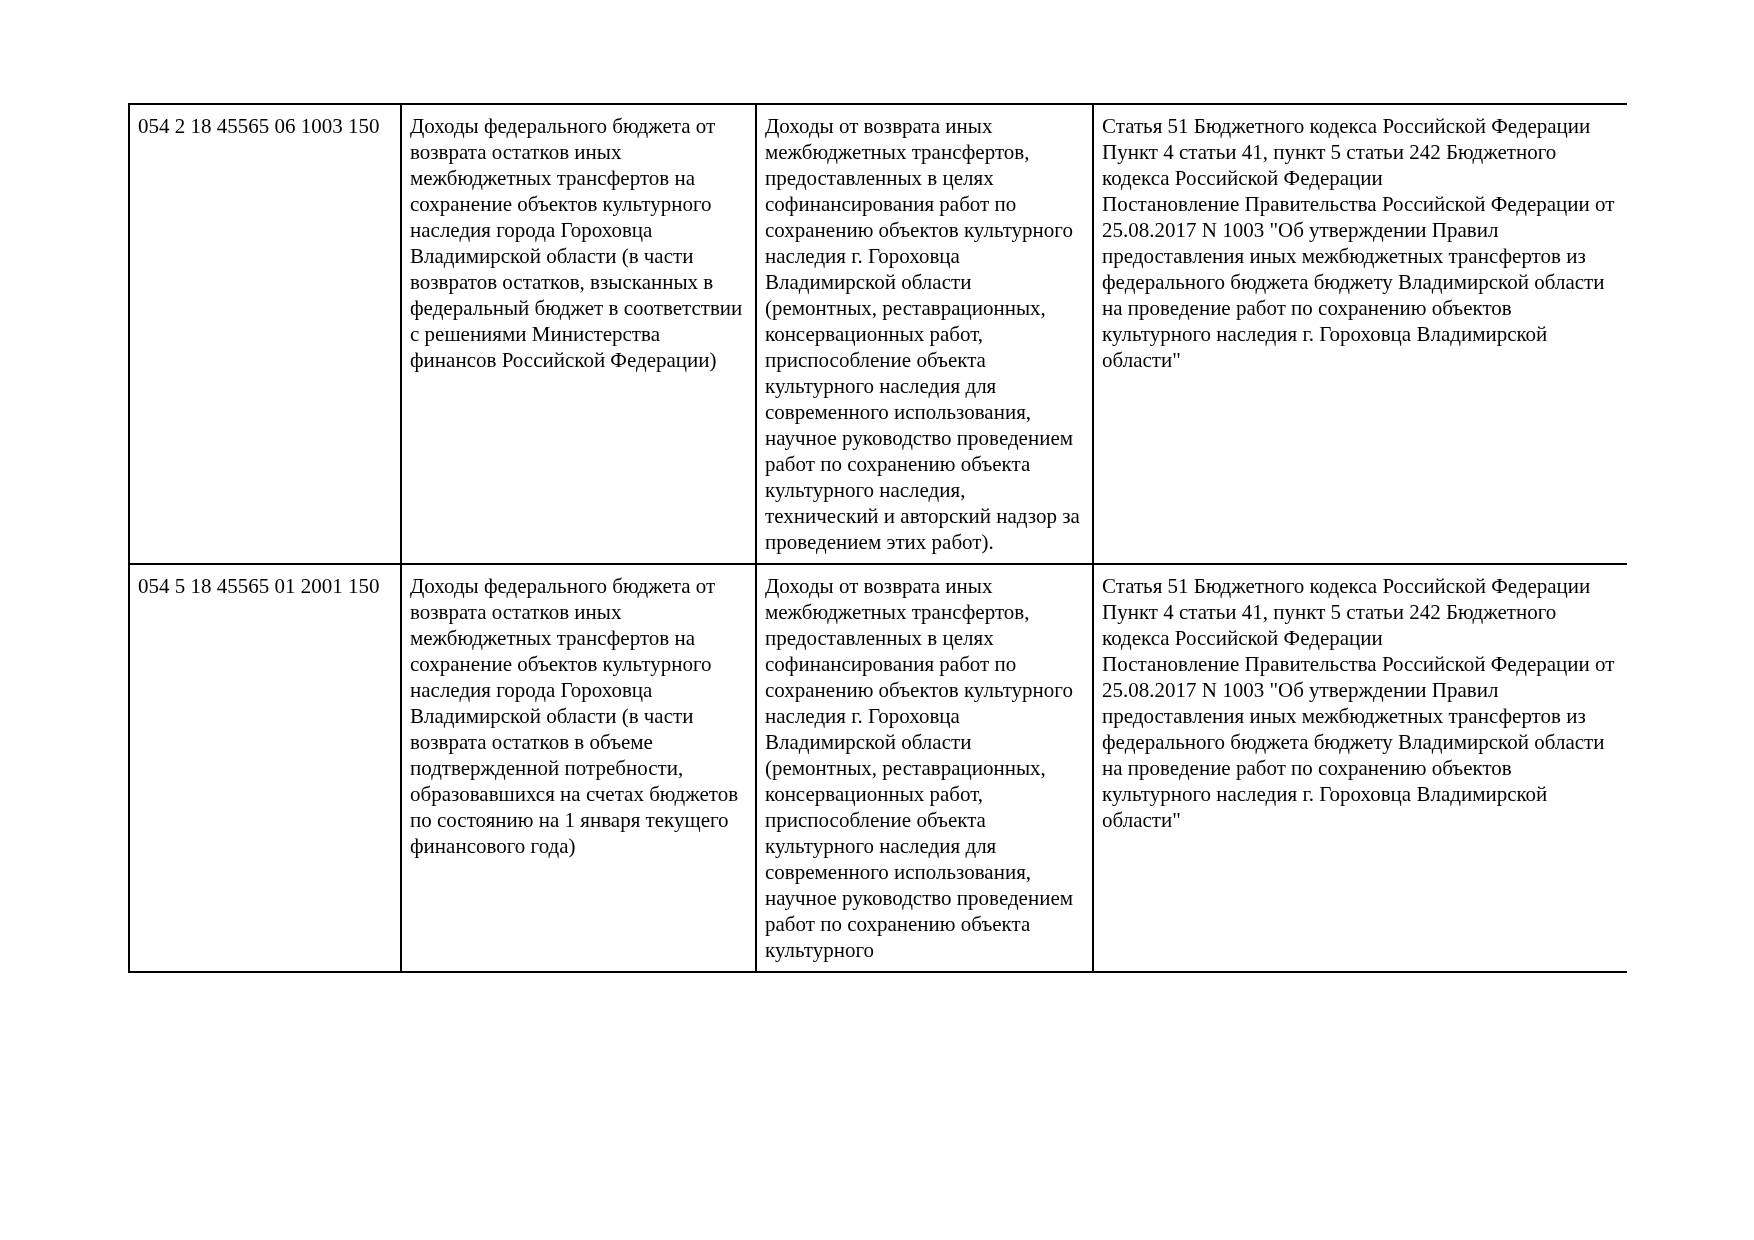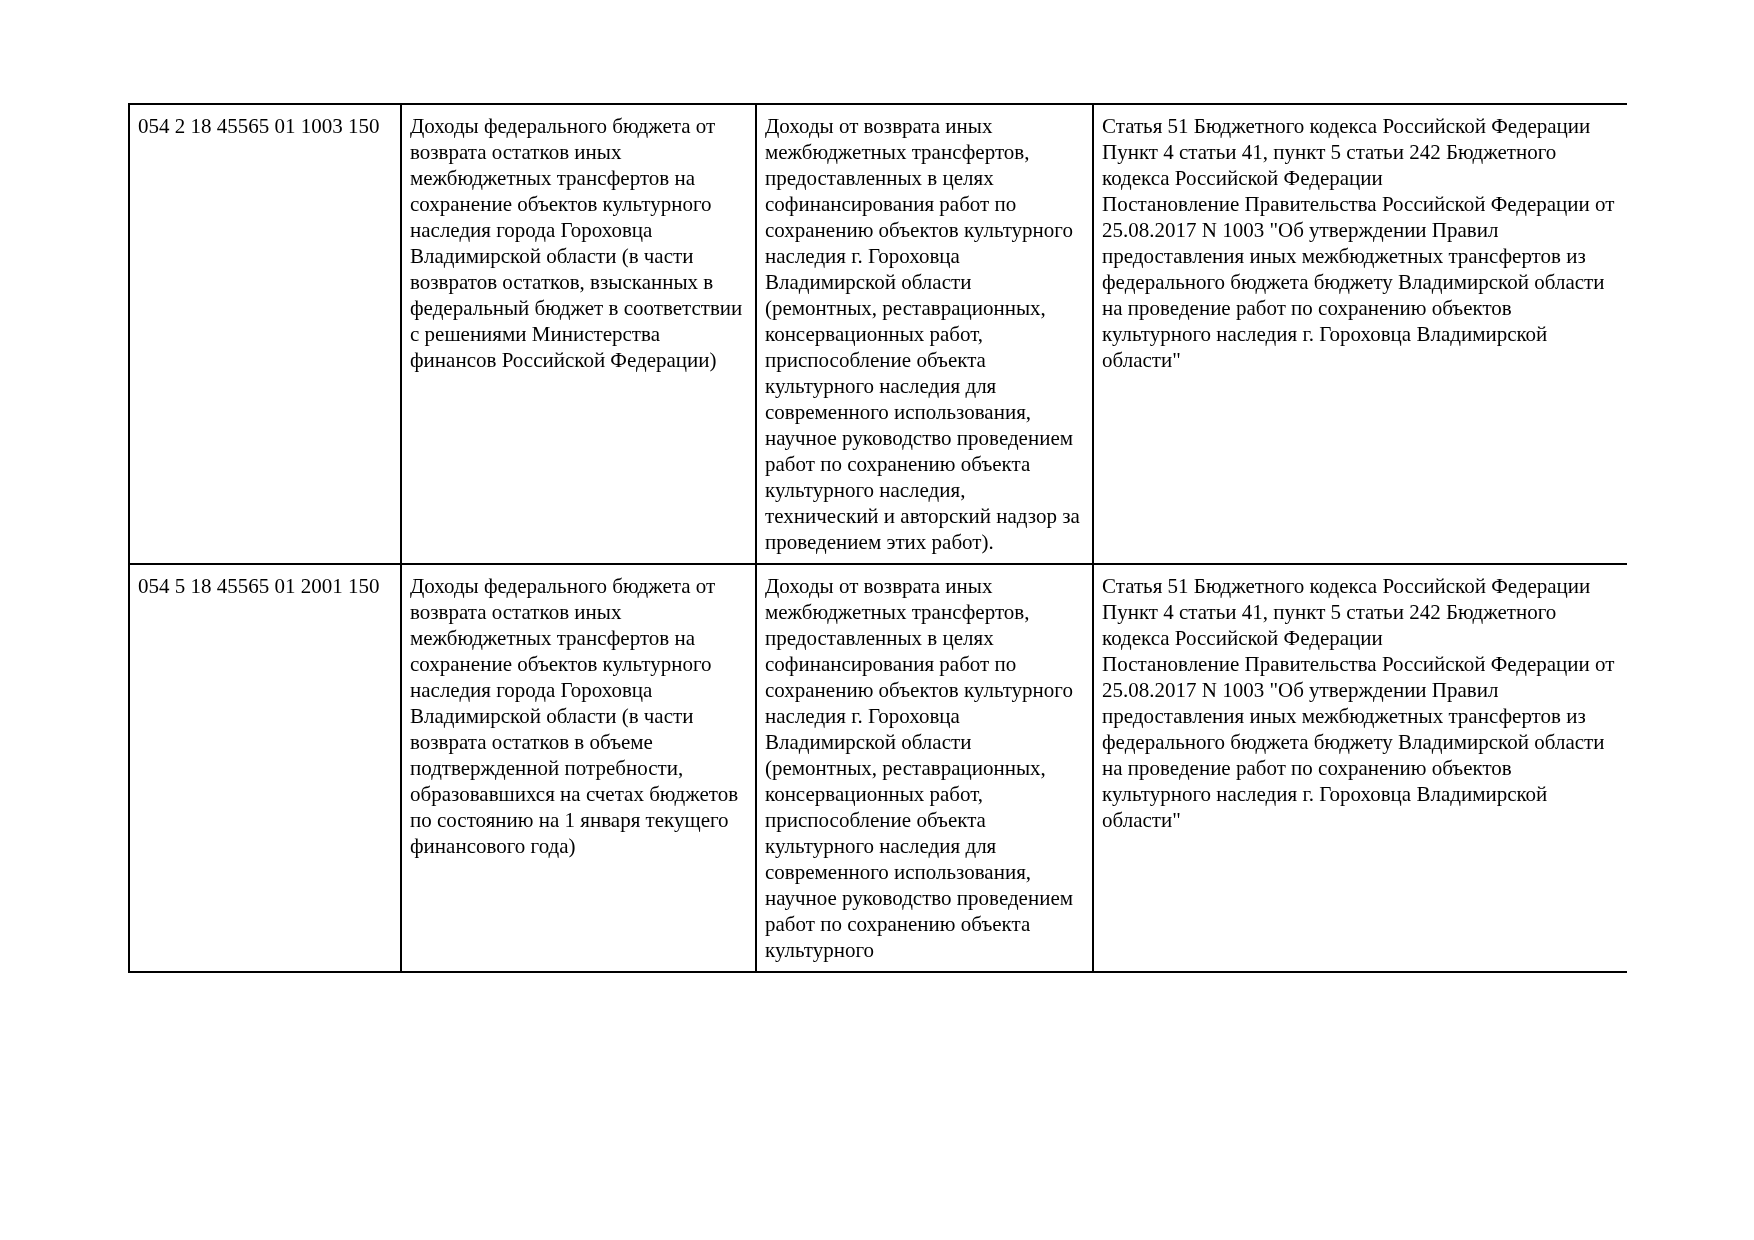--- a/index.html
+++ b/index.html
@@ -65,21 +65,21 @@
   <div class="table-wrap">
     <table class="doc-table">
       <colgroup>
         <col class="c-code">
         <col class="c-name">
         <col class="c-desc">
         <col class="c-legal">
       </colgroup>
       <tbody>
         <tr>
-          <td class="cell-code">054 2 18 45565 01 1003 150</td>
+          <td class="cell-code">054 2 18 45565 06 1003 150</td>
           <td class="cell-name">Доходы федерального бюджета от возврата остатков иных межбюджетных трансфертов на сохранение объектов культурного наследия города Гороховца Владимирской области (в части возвратов остатков, взысканных в федеральный бюджет в соответствии с решениями Министерства финансов Российской Федерации)</td>
           <td class="cell-desc">Доходы от возврата иных межбюджетных трансфертов, предоставленных в целях софинансирования работ по сохранению объектов культурного наследия г. Гороховца Владимирской области (ремонтных, реставрационных, консервационных работ, приспособление объекта культурного наследия для современного использования, научное руководство проведением работ по сохранению объекта культурного наследия, технический и авторский надзор за проведением этих работ).</td>
           <td class="cell-legal">Статья 51 Бюджетного кодекса Российской Федерации
 Пункт 4 статьи 41, пункт 5 статьи 242 Бюджетного кодекса Российской Федерации
 Постановление Правительства Российской Федерации от 25.08.2017 N 1003 "Об утверждении Правил предоставления иных межбюджетных трансфертов из федерального бюджета бюджету Владимирской области на проведение работ по сохранению объектов культурного наследия г. Гороховца Владимирской области"</td>
         </tr>
         <tr>
           <td class="cell-code">054 5 18 45565 01 2001 150</td>
           <td class="cell-name">Доходы федерального бюджета от возврата остатков иных межбюджетных трансфертов на сохранение объектов культурного наследия города Гороховца Владимирской области (в части возврата остатков в объеме подтвержденной потребности, образовавшихся на счетах бюджетов по состоянию на 1 января текущего финансового года)</td>
           <td class="cell-desc">Доходы от возврата иных межбюджетных трансфертов, предоставленных в целях софинансирования работ по сохранению объектов культурного наследия г. Гороховца Владимирской области (ремонтных, реставрационных, консервационных работ, приспособление объекта культурного наследия для современного использования, научное руководство проведением работ по сохранению объекта культурного</td>

